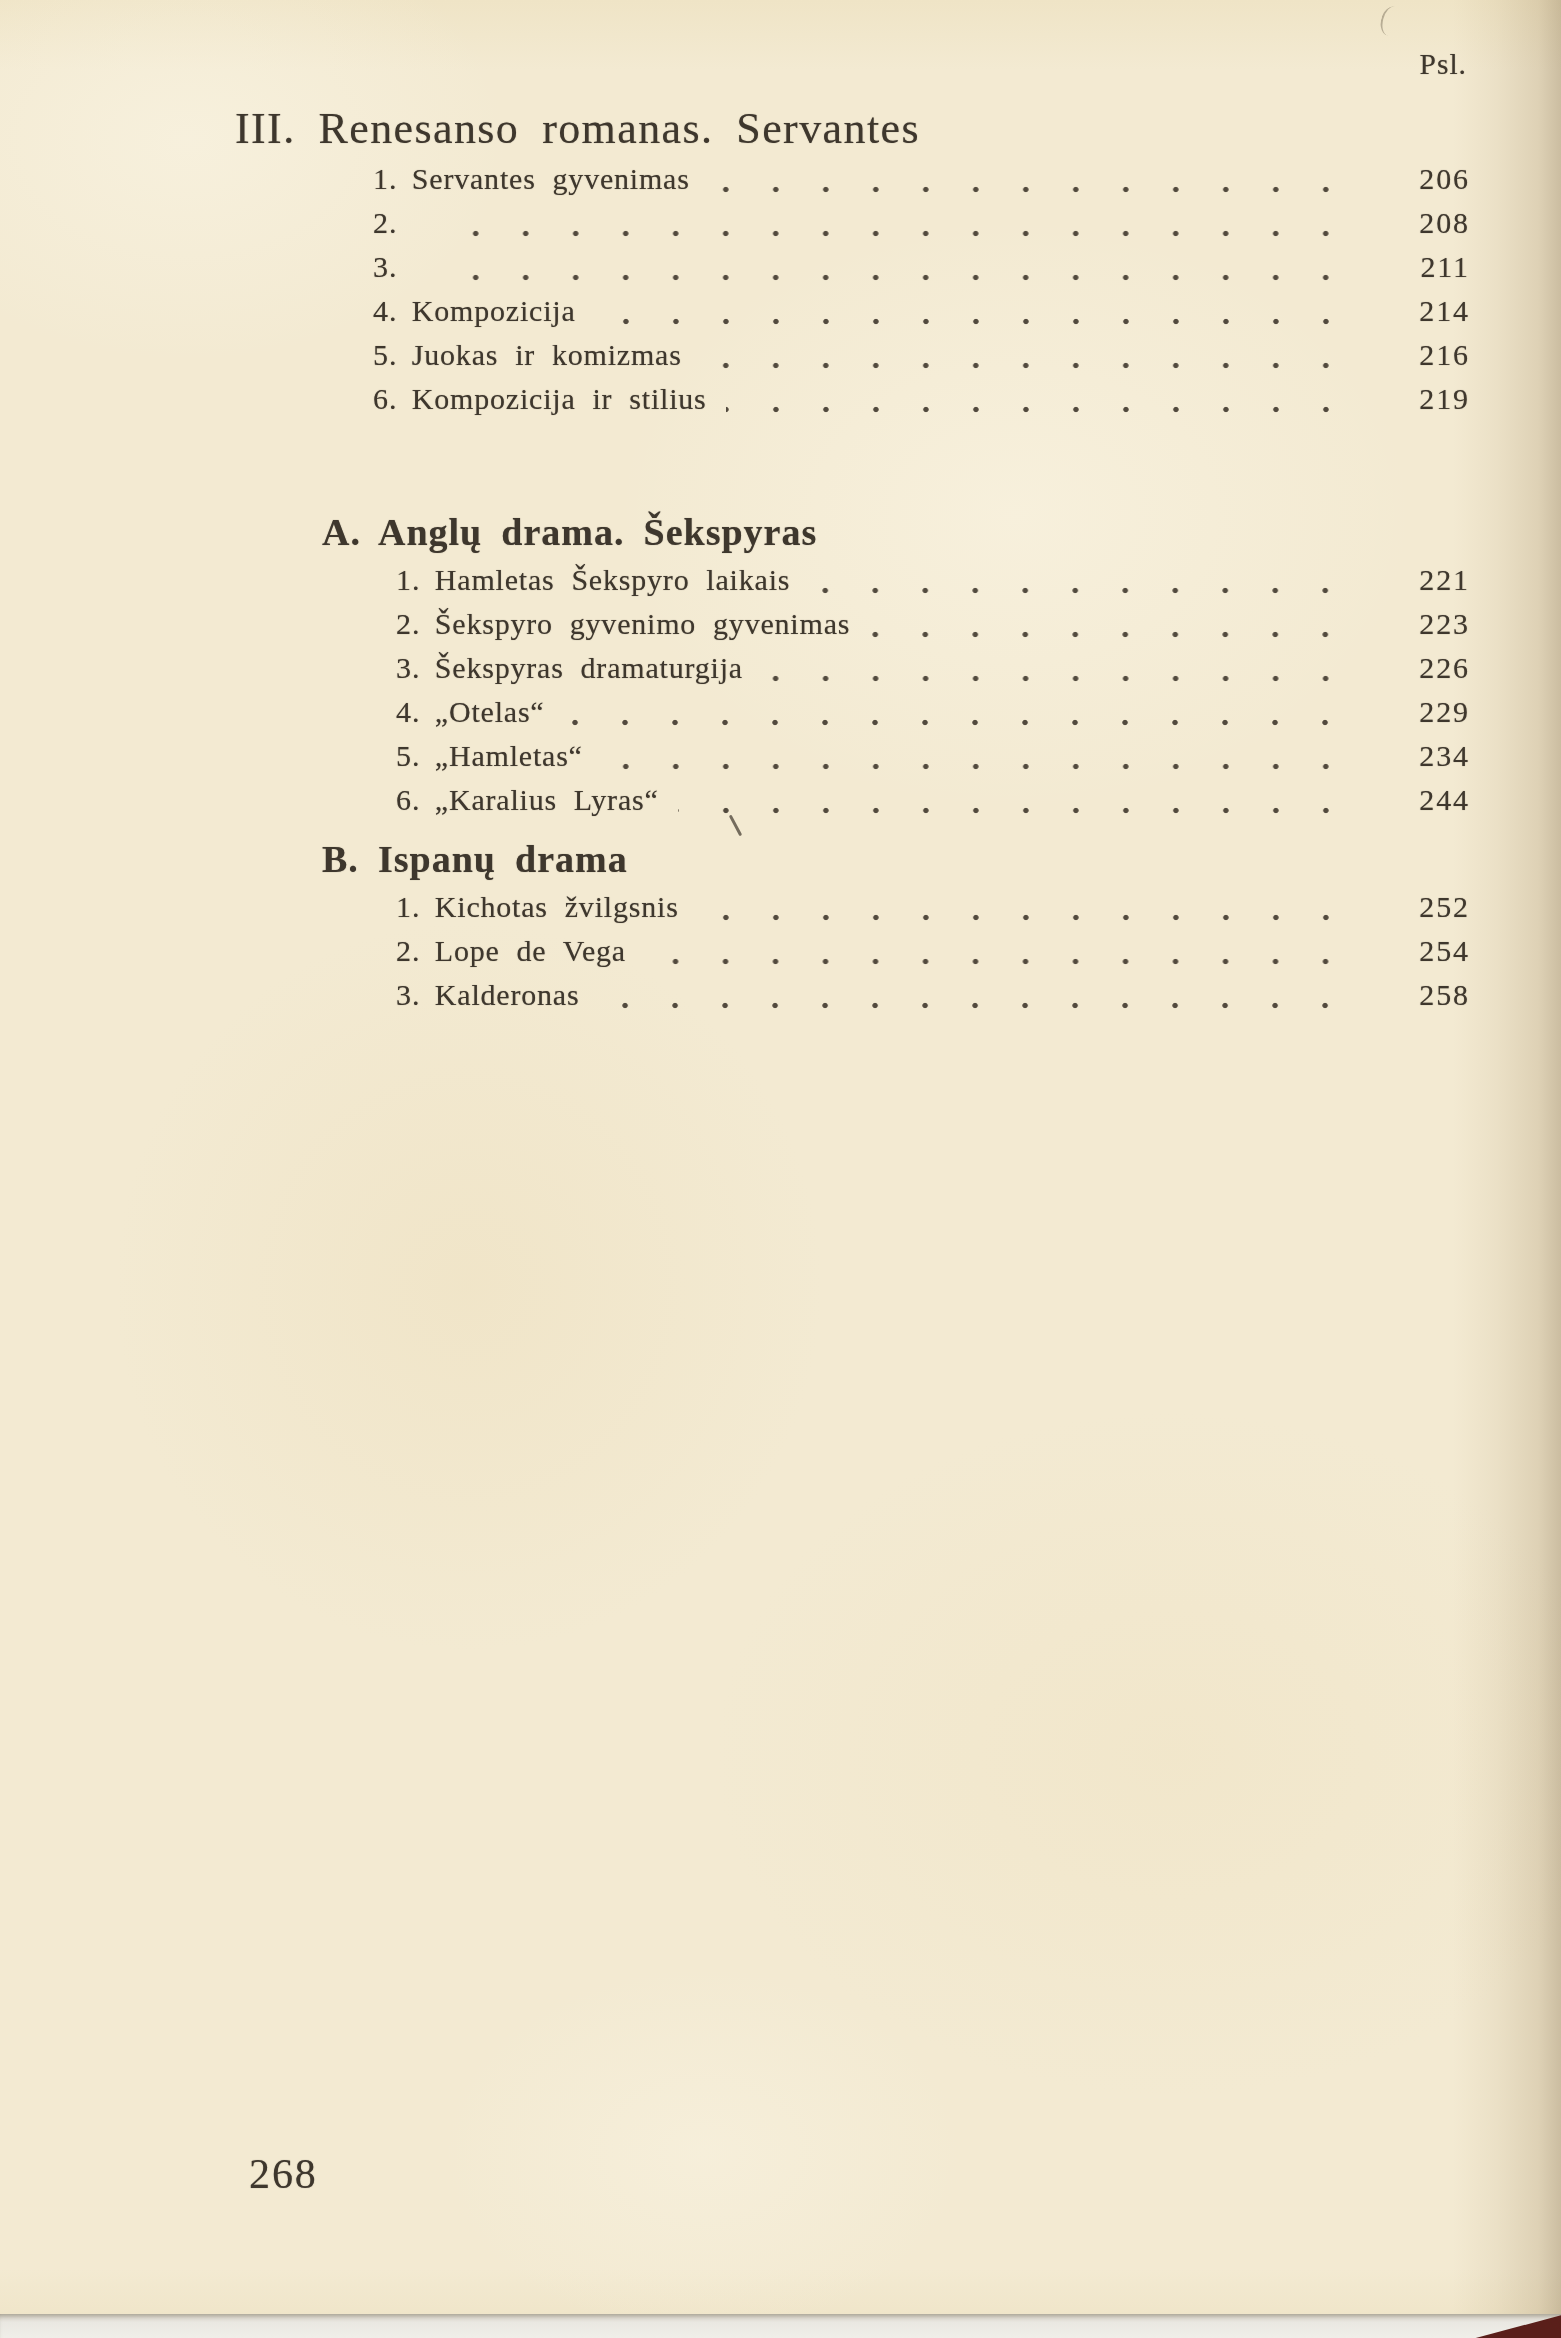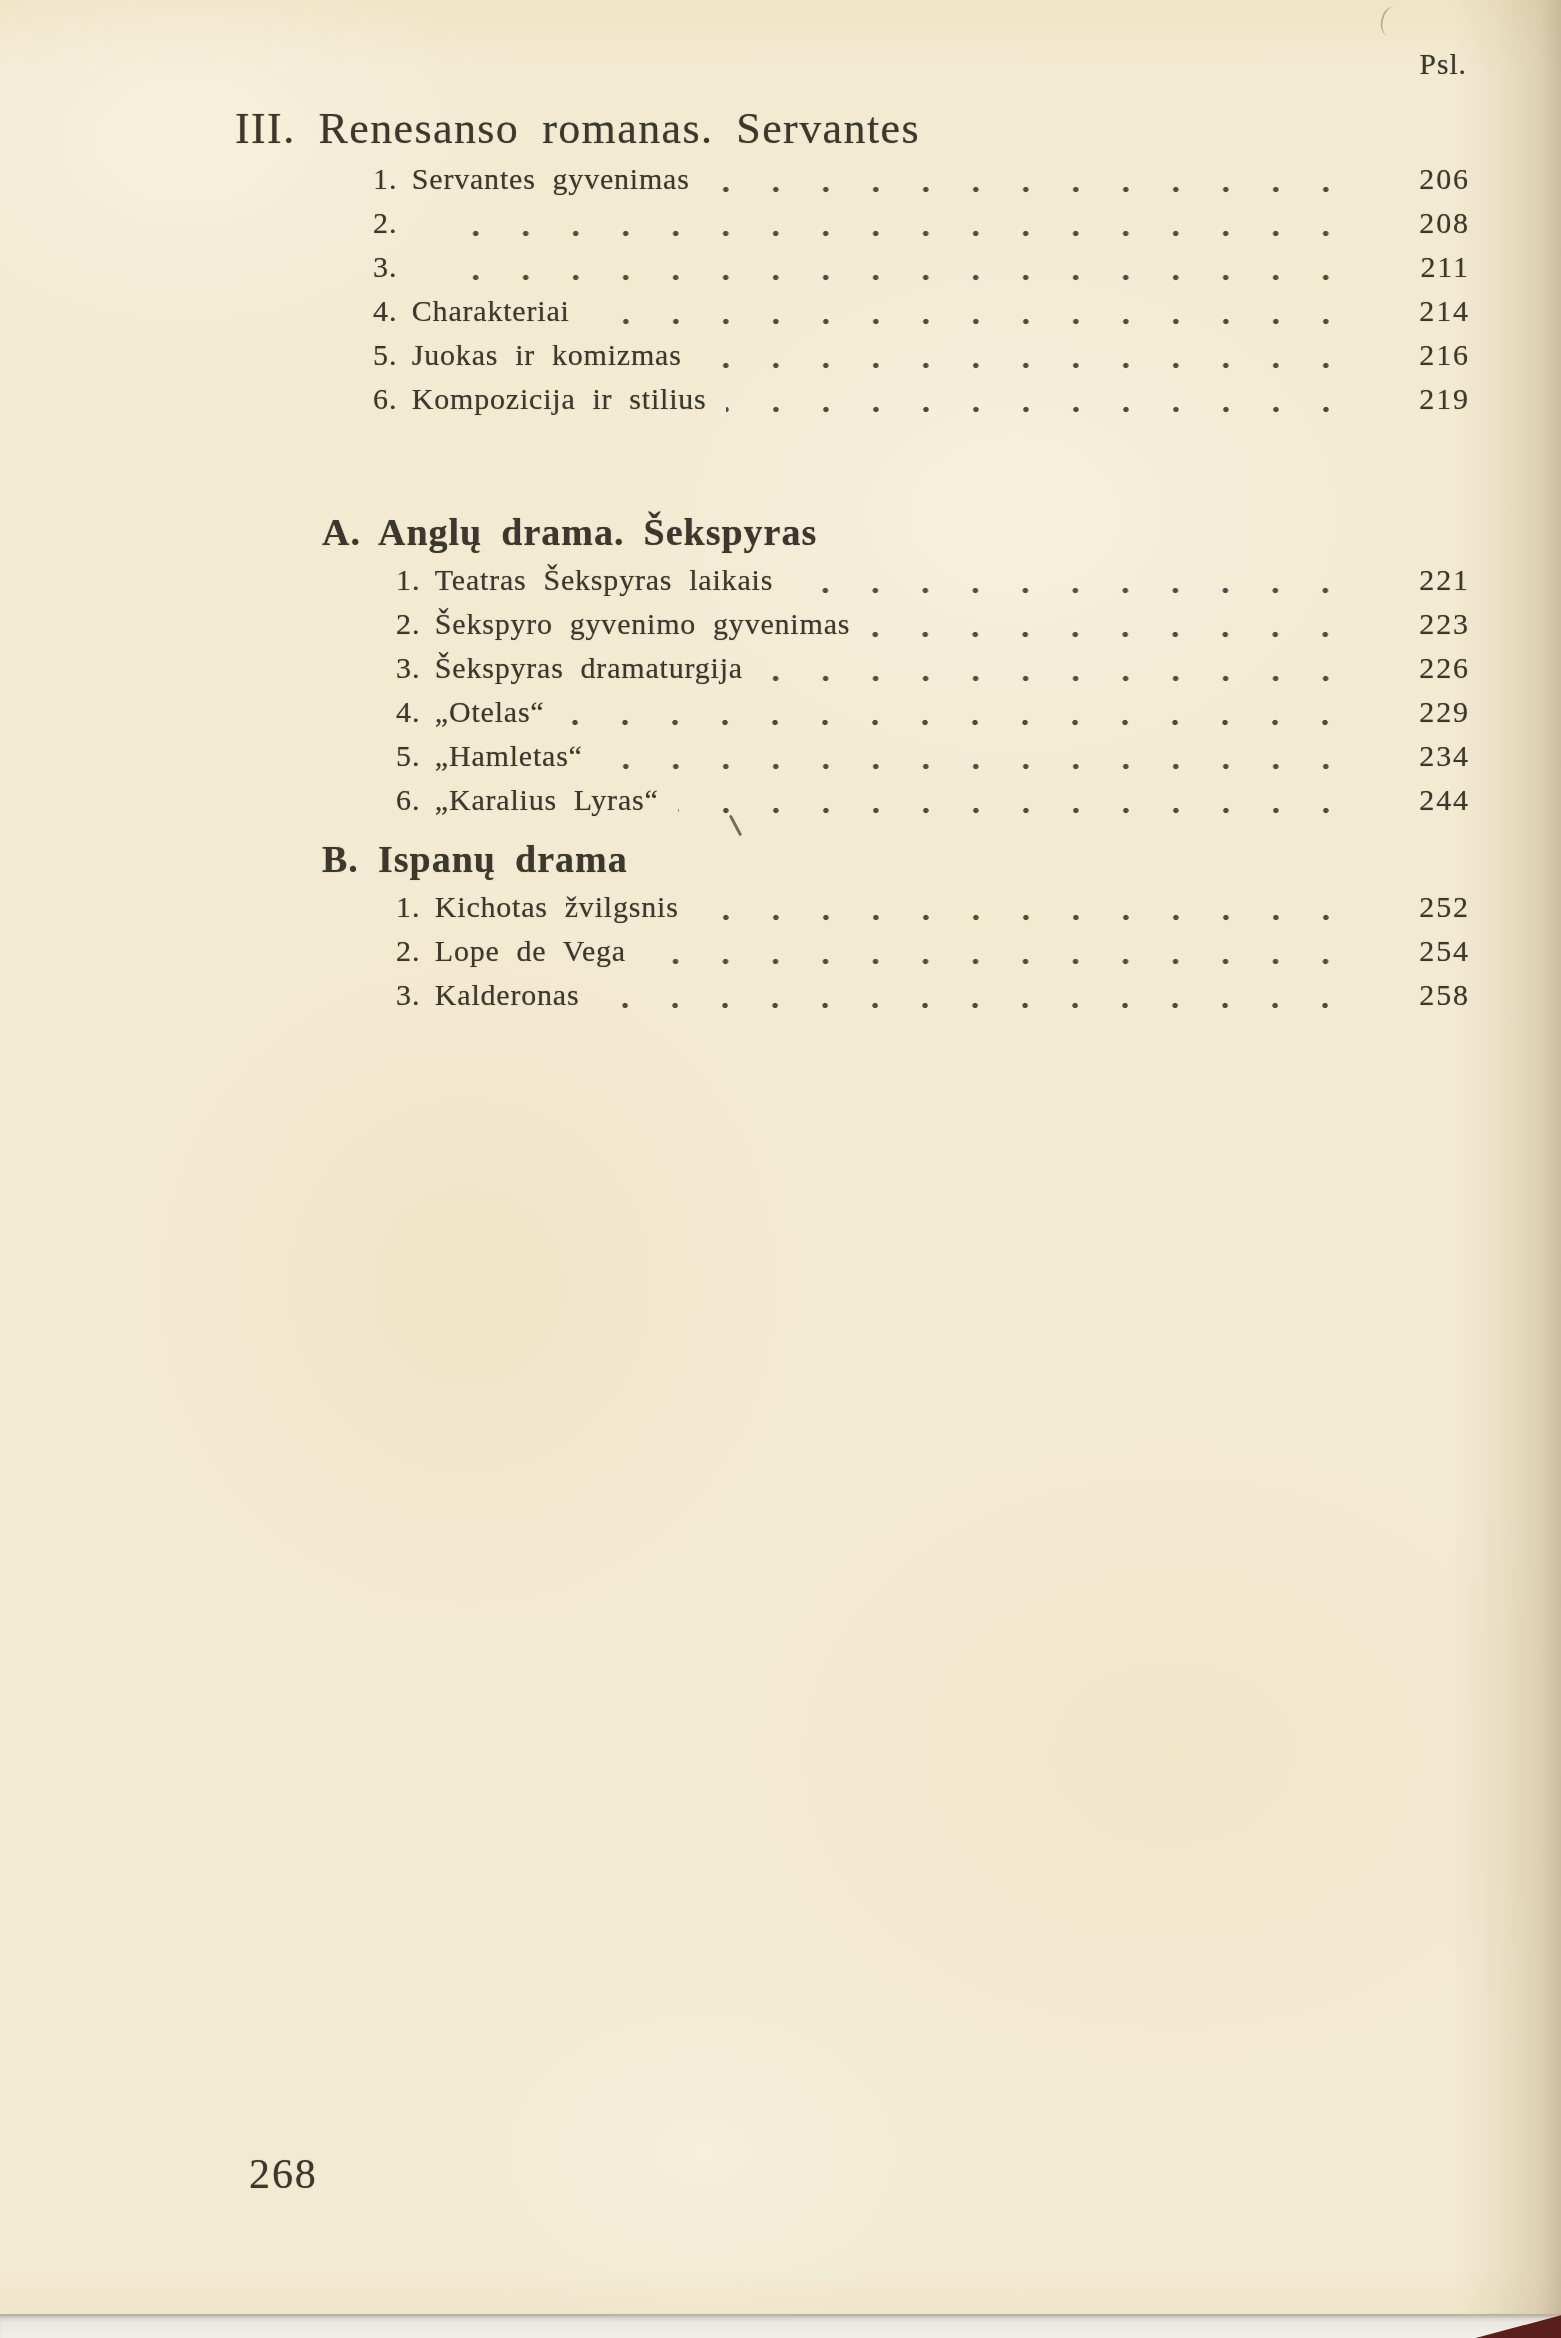--- a/index.html
+++ b/index.html
@@ -100,21 +100,21 @@
       <span class="leader"></span>
       <span class="pg">208</span>
     </div>
     <div class="row txt">
       <span class="num">3.</span>
       <span class="leader"></span>
       <span class="pg">211</span>
     </div>
     <div class="row txt">
       <span class="num">4.</span>
-      <span class="title">Charakteriai</span>
+      <span class="title">Kompozicija</span>
       <span class="leader"></span>
       <span class="pg">214</span>
     </div>
     <div class="row txt">
       <span class="num">5.</span>
       <span class="title">Juokas ir komizmas</span>
       <span class="leader"></span>
       <span class="pg">216</span>
     </div>
     <div class="row txt">
@@ -124,21 +124,21 @@
       <span class="pg">219</span>
     </div>
   </div>
 
 
   <div class="sub-heading ha txt">A. Anglų drama. Šekspyras</div>
 
   <div class="rows ra">
     <div class="row txt">
       <span class="num">1.</span>
-      <span class="title">Teatras Šekspyras laikais</span>
+      <span class="title">Hamletas Šekspyro laikais</span>
       <span class="leader"></span>
       <span class="pg">221</span>
     </div>
     <div class="row txt">
       <span class="num">2.</span>
       <span class="title">Šekspyro gyvenimo gyvenimas</span>
       <span class="leader"></span>
       <span class="pg">223</span>
     </div>
     <div class="row txt">

